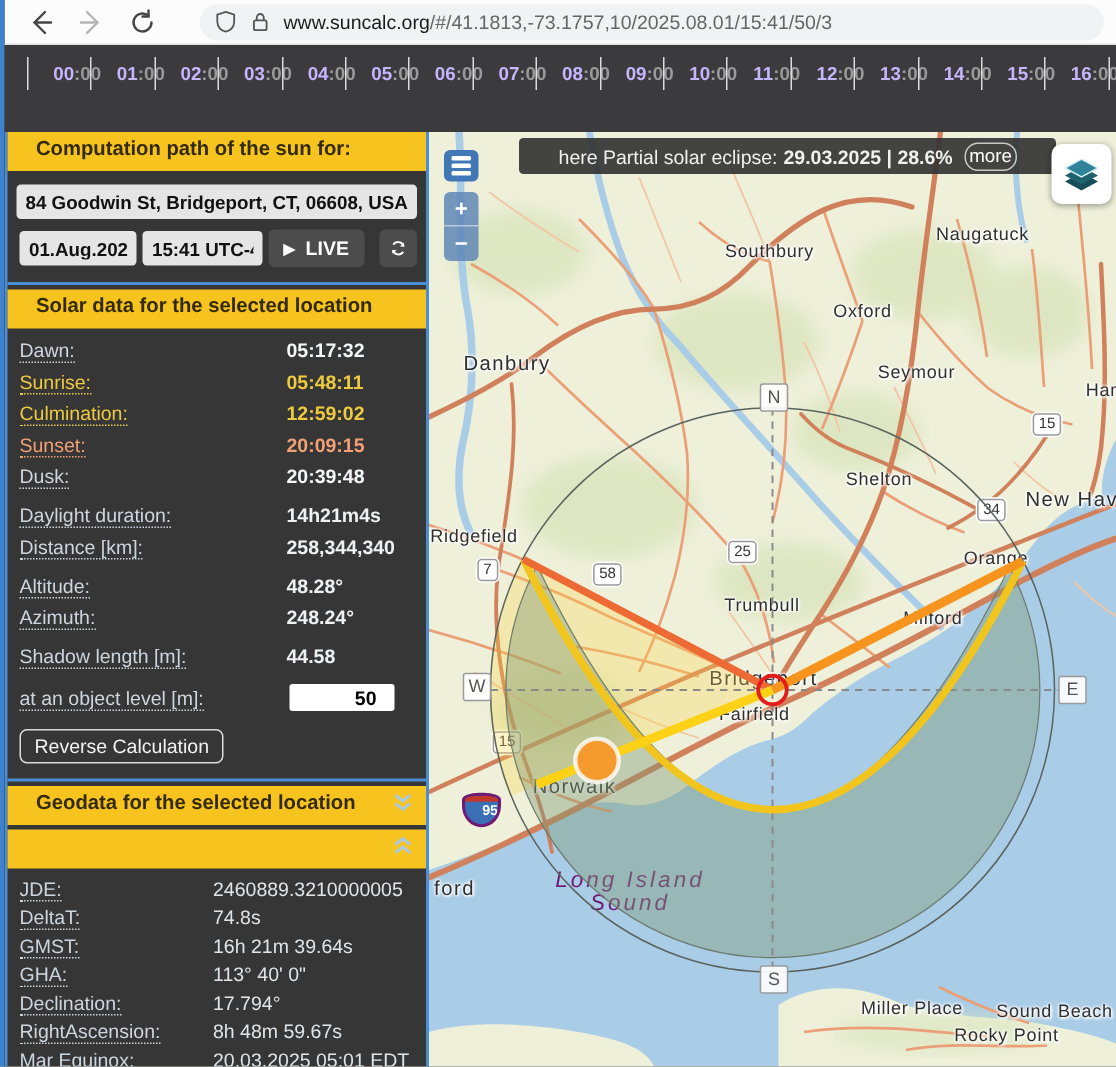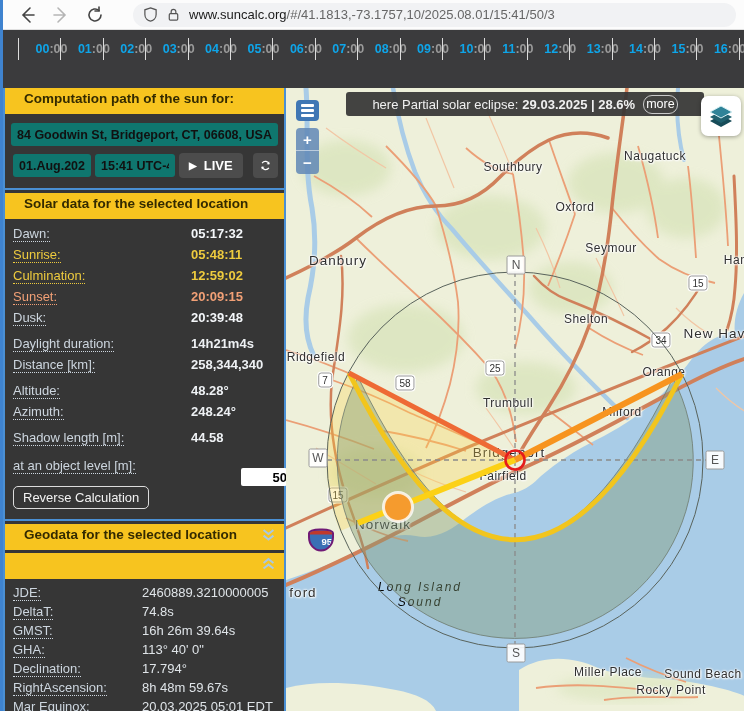--- a/index.html
+++ b/index.html
@@ -12,64 +12,64 @@
   .nav-ico{width:20px;height:20px;margin-left:14px;flex:0 0 auto;}
   .url-pill{margin-left:28px;height:24px;flex:1;margin-right:8px;background:#f1f2f4;border-radius:12px;
             display:flex;align-items:center;padding:0 10px;}
   .url-pill svg{width:15px;height:15px;margin-right:8px;flex:0 0 auto;}
   .url-text{font-size:13px;color:#666;white-space:nowrap;overflow:hidden;}
   .url-text .dom{color:#1b1b1b;}
   
   .timeline{position:absolute;left:0;top:30px;width:100%;height:58px;background:#3b3b3d;overflow:hidden;}
   .tick{position:absolute;top:8px;width:1px;height:22px;background:#dcdcdc;}
   .hour{position:absolute;top:12px;transform:translateX(-50%);font-size:12.5px;white-space:nowrap;}
-  .hour b{color:#0ea5e9;font-weight:bold;margin-left:25px;}
+  .hour b{color:#c4b5fd;font-weight:bold;margin-left:25px;}
   .hour span{color:#9a9a9a;font-weight:bold;}
   
   .panel{position:absolute;left:0;top:88px;width:283px;height:623px;background:#363636;
          border-left:2px solid #4a8fd3;border-right:2px solid #4a8fd3;box-sizing:border-box;}
   .yhead{background:#f7c41f;color:#332a00;font-weight:bold;font-size:13.5px;height:26px;line-height:22px;
          padding-left:19px;position:relative;margin-top:3px;}
   .yhead:first-child{margin-top:0;}
   .yhead .chev{position:absolute;right:8px;top:3px;width:15px;height:16px;}
   .sect{border-bottom:2px solid #4a8fd3;padding:4px 0 4px 0;}
   .inp{font-family:"Liberation Sans",sans-serif;font-weight:bold;font-size:12.5px;color:#111;
-       background:#0f766e;border:none;border-radius:3px;height:23px;box-sizing:border-box;padding:0 6px;}
+       background:#e5e5e5;border:none;border-radius:3px;height:23px;box-sizing:border-box;padding:0 6px;}
   .addr{display:block;width:267px;margin:5px 6px 0 6px;}
   .dtrow{display:flex;align-items:center;margin:7px 6px 6px 8px;}
   .date-inp{width:78px;}
   .time-inp{width:80px;margin-left:4px;}
   .live-btn{margin-left:4px;height:25px;background:#4c4c4c;border:none;border-radius:4px;color:#fff;
             font-weight:bold;font-size:13px;display:flex;align-items:center;padding:0 10px;cursor:pointer;}
   .live-btn .tri{font-size:10px;margin-right:7px;}
   .refresh-btn{margin-left:auto;width:25px;height:25px;background:#4c4c4c;border:none;border-radius:4px;
                display:flex;align-items:center;justify-content:center;cursor:pointer;}
   .row{position:relative;height:21px;line-height:21px;font-size:13px;padding-left:8px;}
   .row.sm{height:19px;line-height:19px;}
   .row .lbl{border-bottom:1px dotted currentColor;color:#cdd6df;cursor:help;}
   .row .val{position:absolute;left:186px;top:0;color:#eef1f4;font-weight:bold;white-space:nowrap;}
   .row.sm .val{left:137px;font-weight:normal;color:#dfe4e8;}
   .row.c-yellow .lbl,.row.c-yellow .val{color:#eecb3e;}
   .row.c-salmon .lbl,.row.c-salmon .val{color:#f2a076;}
   .row.c-white .lbl{color:#cdd6df;}
   .row.c-white .val{color:#f4f7fa;}
   .gap{margin-top:5px;}
   .obj-row{height:26px;line-height:26px;}
-  .obj-inp{position:absolute;left:188px;top:15px;width:46px;height:18px;text-align:right;font-size:13px;
-           font-weight:bold;border:none;border-radius:2px;padding:0 0;margin-left:48px;}
+  .obj-inp{position:absolute;left:188px;top:3px;width:46px;height:18px;text-align:right;font-size:13px;
+           font-weight:bold;border:none;border-radius:2px;padding:0 12px;}
   .rev-btn{margin:7px 0 6px 8px;background:transparent;border:1px solid #dcdcdc;border-radius:5px;
            color:#f2f2f2;font-size:13px;padding:3px 9px;cursor:pointer;font-family:inherit;}
   
   .map{position:absolute;left:283px;top:88px;width:461px;height:623px;overflow:hidden;background:#eef0da;}
   .map svg.base{position:absolute;left:0;top:0;z-index:1;}
   .label-layer{position:absolute;left:0;top:0;width:100%;height:100%;z-index:2;}
   .mlabel{position:absolute;transform:translate(-50%,-50%);font-size:12px;color:#2f2f2f;white-space:nowrap;
           text-shadow:0 0 2px #fff,0 0 2px #fff,0 0 3px #fff,1px 1px 2px #fff;letter-spacing:.5px;}
   .mbig{font-size:13.5px;letter-spacing:1px;}
-  .wlabel{position:absolute;transform:translate(-50%,-50%);font-size:12px;font-style:italic;color:#000000;
+  .wlabel{position:absolute;transform:translate(-50%,-50%);font-size:15px;font-style:italic;color:#701a75;
           white-space:nowrap;letter-spacing:2px;}
   .shield{position:absolute;transform:translate(-50%,-50%);background:#fff;border:1px solid #999;
           border-radius:3px;font-size:10px;color:#333;padding:1px 3px;line-height:11px;
           box-shadow:0 0 0 1px #fff;}
   .i95{position:absolute;transform:translate(-50%,-50%);width:22px;height:19px;background:#3a6fb5;
        border:2px solid #701a75;border-radius:45% 45% 50% 50%/20% 20% 62% 62%;color:#fff;font-size:9.5px;
        font-weight:bold;text-align:right;line-height:22px;overflow:hidden;}
   .i95:before{content:"";position:absolute;left:0;top:0;width:100%;height:4px;background:#c0392b;}
   svg.overlay{position:absolute;left:0;top:0;z-index:3;pointer-events:none;}
   .compass{position:absolute;z-index:4;width:17px;height:17px;background:rgba(255,255,255,.9);
@@ -205,21 +205,21 @@
     </svg>
   </div>
   <div class="yhead">
     <svg class="chev" viewBox="0 0 12 13">
       <path d="M2 5.7l4-3.2 4 3.2 M2 10.2l4-3.2 4 3.2" stroke="#a9c9e4" stroke-width="1.6" fill="none"></path>
     </svg>
   </div>
   <div class="sect" style="border-bottom:none;">
     <div class="row sm"><span class="lbl">JDE:</span><span class="val">2460889.3210000005</span></div>
     <div class="row sm"><span class="lbl">DeltaT:</span><span class="val">74.8s</span></div>
-    <div class="row sm"><span class="lbl">GMST:</span><span class="val">16h 26m 39.64s</span></div>
+    <div class="row sm"><span class="lbl">GMST:</span><span class="val">16h 21m 39.64s</span></div>
     <div class="row sm"><span class="lbl">GHA:</span><span class="val">113° 40' 0"</span></div>
     <div class="row sm"><span class="lbl">Declination:</span><span class="val">17.794°</span></div>
     <div class="row sm"><span class="lbl">RightAscension:</span><span class="val">8h 48m 59.67s</span></div>
     <div class="row sm"><span class="lbl">Mar Equinox:</span><span class="val">20.03.2025 05:01 EDT</span></div>
     <div class="row sm"><span class="lbl">Jun Solstice:</span><span class="val">20.06.2025 22:42 EDT</span></div>
 
   </div>
 </aside>
 
 <div class="map">
@@ -297,21 +297,21 @@
       <path stroke-width="2.5" d="M372,255 C340,237 308,222 282,212 C268,207 257,198 248,188"></path>
       <path stroke-width="2.5" d="M55,168 C60,210 52,250 46,292 C42,330 48,370 60,408 C70,436 78,458 82,480"></path>
       <path stroke-width="2.5" d="M418,192 C408,210 396,226 381,240 C370,250 358,258 346,264"></path>
     </g>
   </svg>
 
   <div class="label-layer">
       <div class="mlabel" style="left: 227px; top: 79px;">Southbury</div>
       <div class="mlabel" style="left: 347px; top: 68px; padding-left: 44px;">Naugatuck</div>
       <div class="mlabel" style="left: 289px; top: 119px;">Oxford</div>
-      <div class="mlabel mbig" style="left: 52px; top: 172px;">Danbury</div>
+      <div class="mlabel mbig" style="left: 52px; top: 154px;">Danbury</div>
       <div class="mlabel" style="left: 325px; top: 160px;">Seymour</div>
       <div class="mlabel" style="left: 462px; top: 172px;">Hamden</div>
       <div class="mlabel" style="left: 300px; top: 231px;">Shelton</div>
       <div class="mlabel mbig" style="left: 437px; top: 245px;">New Haven</div>
       <div class="mlabel" style="left: 30px; top: 269px;">Ridgefield</div>
       <div class="mlabel" style="left: 222px; top: 315px;">Trumbull</div>
       <div class="mlabel" style="left: 378px; top: 284px;">Orange</div>
       <div class="mlabel" style="left: 336px; top: 324px;">Milford</div>
       <div class="mlabel mbig" style="left: 223px; top: 364px;">Bridgeport</div>
       <div class="mlabel" style="left: 217px; top: 388px;">Fairfield</div>

